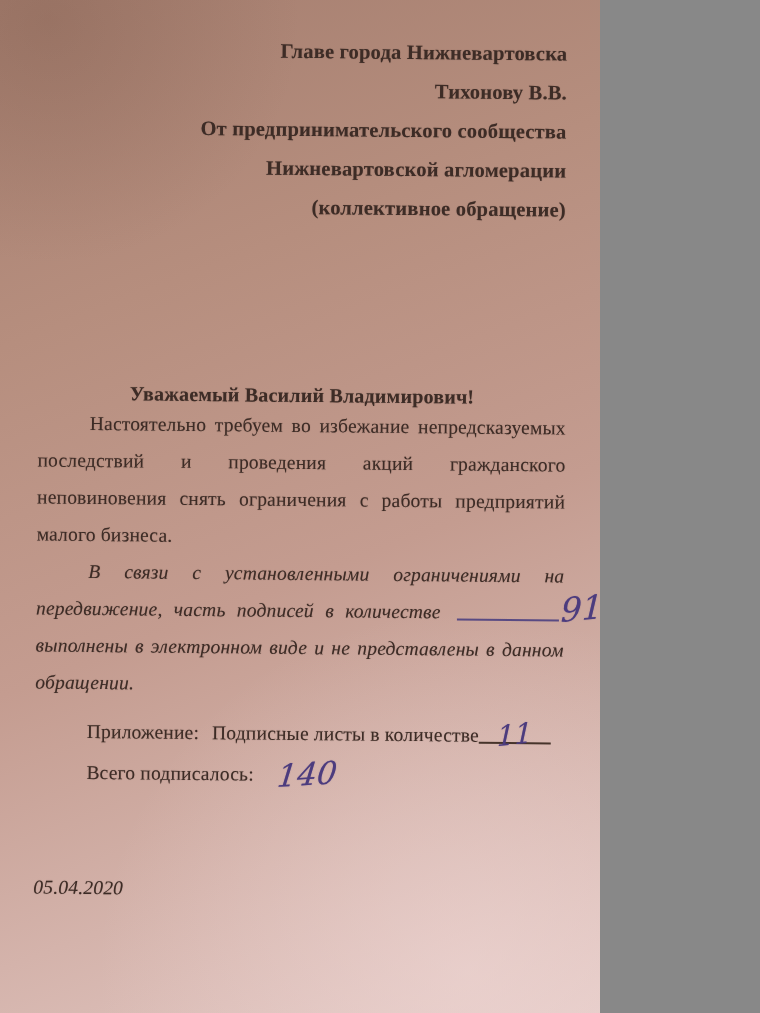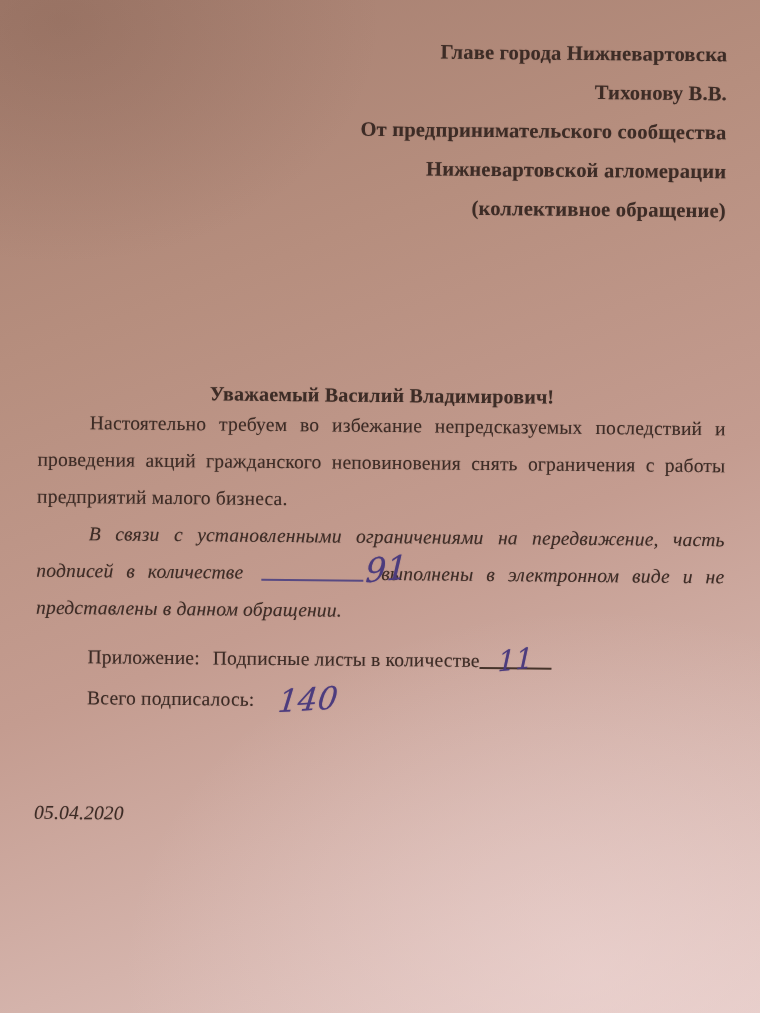--- a/index.html
+++ b/index.html
@@ -10,21 +10,21 @@
     --handwriting-ink: #4c3c7e;
   }
   * { box-sizing: border-box; }
   html, body { margin: 0; padding: 0; }
   body {
     width: 760px; height: 1013px; overflow: hidden;
     background: #888;
   }
   .photo {
     position: relative;
-    width: 760px; height: 1013px;
+    width: 600px; height: 1013px;
     overflow: hidden;
     background:
       radial-gradient(95% 55% at 78% 96%, rgba(240,216,214,0.55), rgba(240,216,214,0) 65%),
       radial-gradient(70% 40% at 8% 2%, rgba(120,85,70,0.30), rgba(120,85,70,0) 60%),
       linear-gradient(159deg, var(--paper-top) 0%, #b68e7e 28%, var(--paper-mid) 56%, var(--paper-bottom) 100%);
     font-family: "Liberation Serif", "DejaVu Serif", serif;
   }
   .sheet {
     position: absolute; inset: 0;
     padding: 32px 34px 0 38px;

